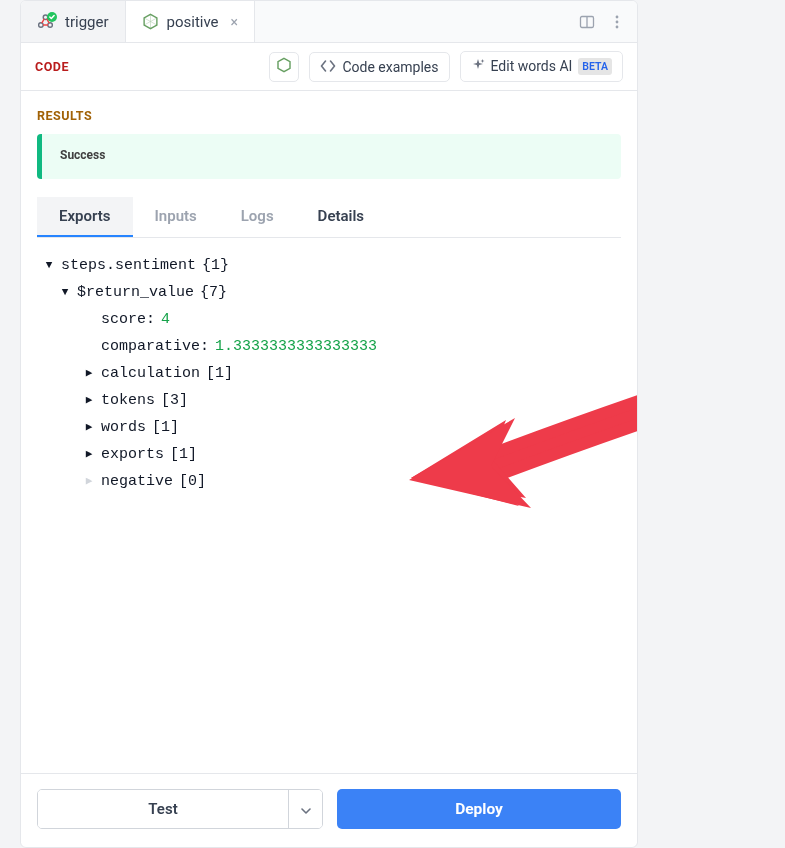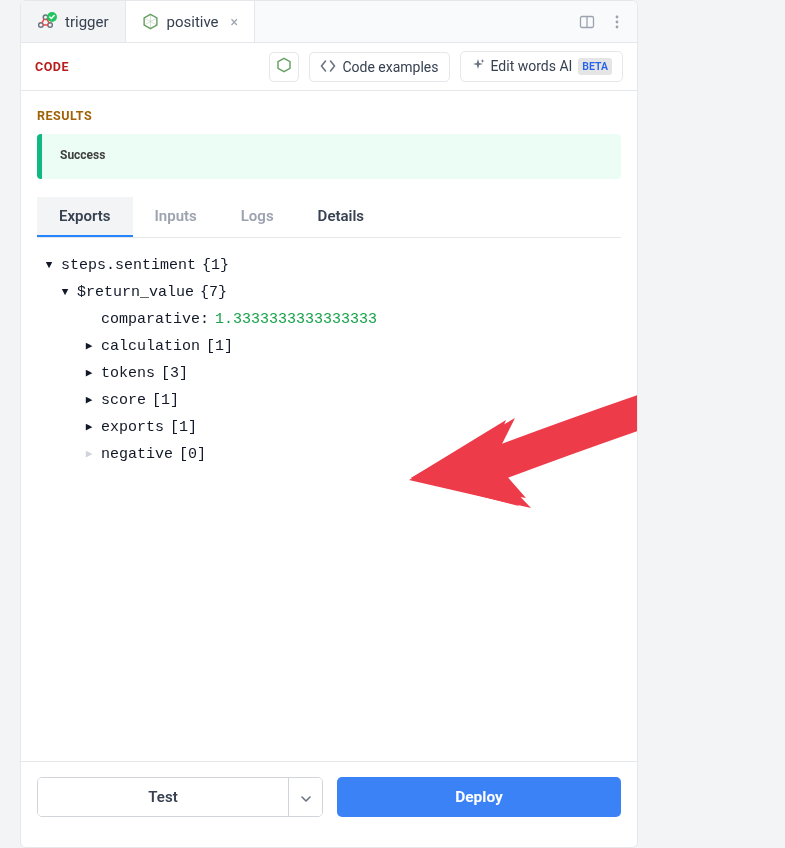--- a/index.html
+++ b/index.html
@@ -204,21 +204,21 @@
     .arrow-annotation {
       position: absolute;
       pointer-events: none;
       top: 224px;
       left: 370px;
     }
 
     
     .footer {
       position: absolute;
-      bottom: 16px;
+      bottom: 4px;
       left: 0;
       right: 0;
       height: 70px;
       border-top: 1px solid #e5e7eb;
       display: flex;
       align-items: center;
       padding: 0 16px;
       gap: 14px;
       background: #fff;
     }
@@ -369,36 +369,41 @@
         <span class="tree-key">steps.sentiment</span>
         <span class="tree-count">{1}</span>
       </div>
       <div class="tree-row indent-1">
         <span class="caret">▼</span>
         <span class="tree-key">$return_value</span>
         <span class="tree-count">{7}</span>
       </div>
       <div class="tree-row indent-2">
         <span class="caret">&nbsp;</span>
+        <span class="tree-key">score:</span>
+        <span class="tree-num">4</span>
+      </div>
+      <div class="tree-row indent-2">
+        <span class="caret">&nbsp;</span>
         <span class="tree-key">comparative:</span>
         <span class="tree-num">1.3333333333333333</span>
       </div>
       <div class="tree-row indent-2">
         <span class="caret">▶</span>
         <span class="tree-key">calculation</span>
         <span class="tree-count">[1]</span>
       </div>
       <div class="tree-row indent-2">
         <span class="caret">▶</span>
         <span class="tree-key">tokens</span>
         <span class="tree-count">[3]</span>
       </div>
       <div class="tree-row indent-2">
         <span class="caret">▶</span>
-        <span class="tree-key">score</span>
+        <span class="tree-key">words</span>
         <span class="tree-count">[1]</span>
       </div>
       <div class="tree-row indent-2">
         <span class="caret">▶</span>
         <span class="tree-key">exports</span>
         <span class="tree-count">[1]</span>
       </div>
       <div class="tree-row indent-2">
         <span class="caret empty">▶</span>
         <span class="tree-key">negative</span>

